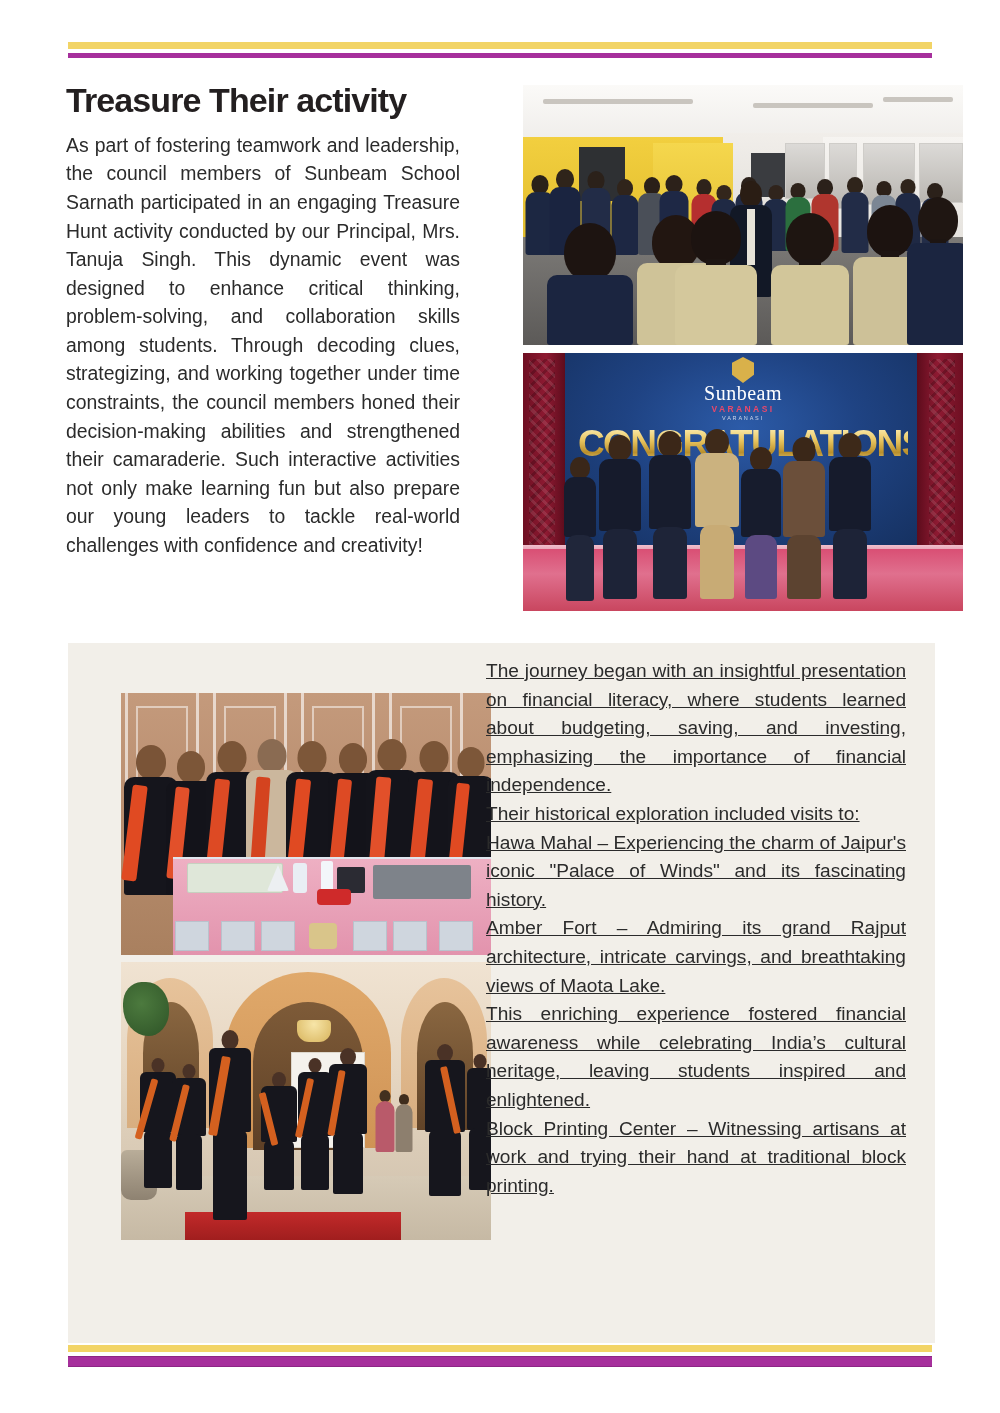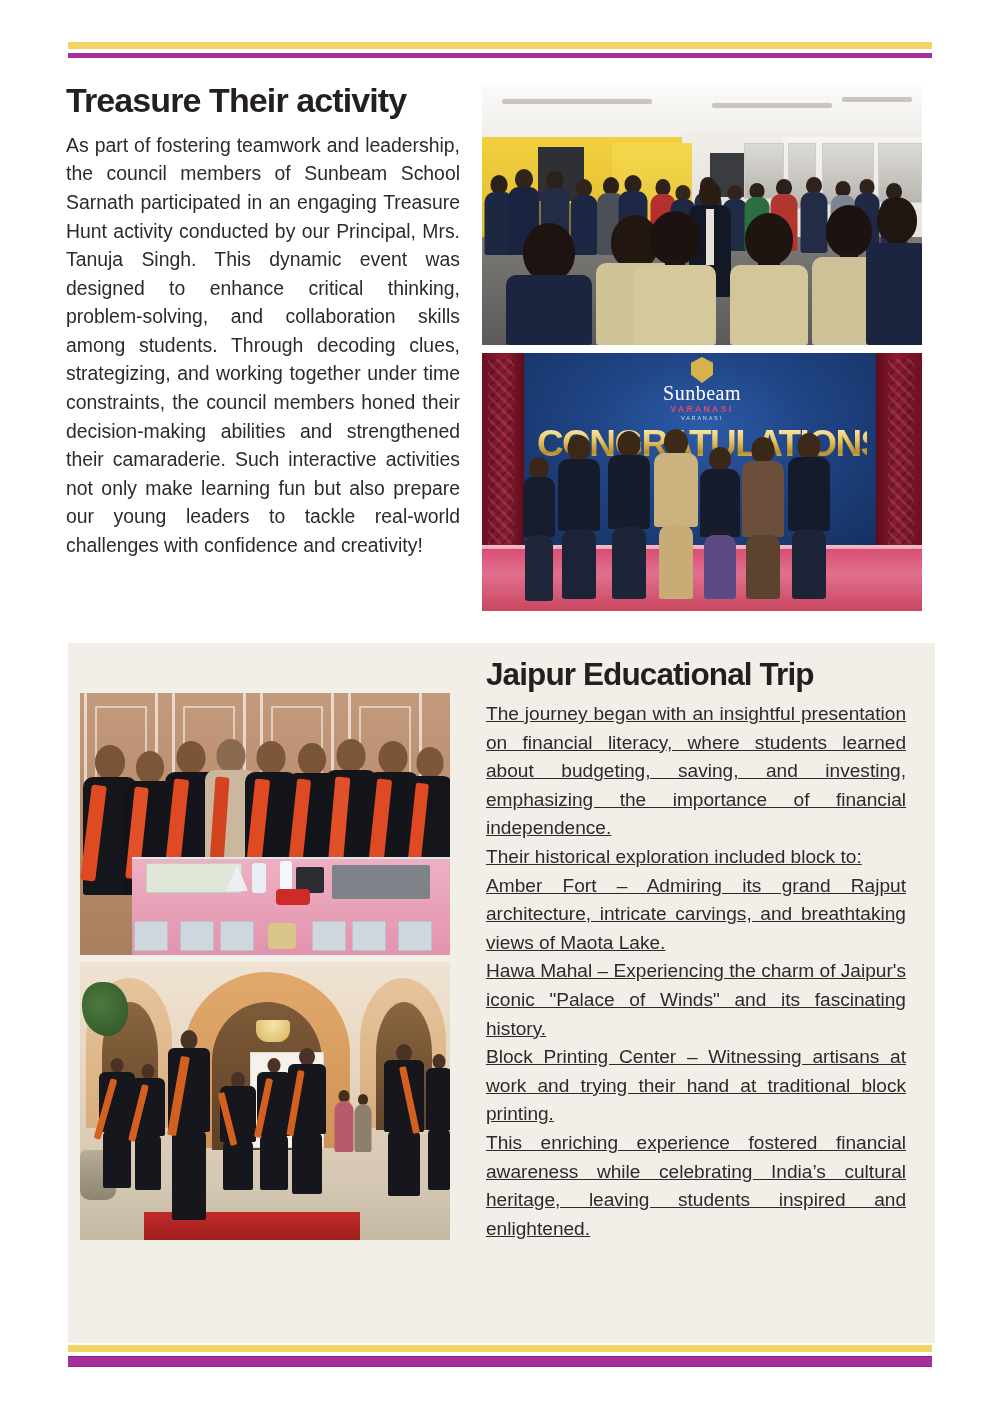--- a/index.html
+++ b/index.html
@@ -74,20 +74,21 @@
 
   .s1-photos {
     position: absolute;
     left: 482px; top: 85px;
     width: 440px;
   }
   .photo {
     position: relative;
     overflow: hidden;
     background: #ddd;
+    margin-left: 41px;
   }
   .photo-1 { width: 440px; height: 260px; margin-bottom: 8px; }
   .photo-2 { width: 440px; height: 258px; }
 
   
   .cream-panel {
     position: absolute;
     left: 68px; top: 643px;
     width: 867px; height: 700px;
     background: #f2efe9;
@@ -679,24 +680,23 @@
         <div class="body" style="top:11px; width:19px; height:51px; background:#b95a6a;"></div>
       </div>
       <div class="fig" style="left:274px; top:132px; width:18px; height:58px;">
         <div class="head" style="top:0; width:10px; height:11px; background:#3f2d1d;"></div>
         <div class="body" style="top:10px; width:17px; height:48px; background:#8d7f6e;"></div>
       </div>
     </div>
   </div>
 
   <div class="s2-text">
-    <h1 class="heading s2-heading">Jaipur Educational Trip</h1>
     <div class="body-text s2-body">
       <p>The journey began with an insightful presentation on financial literacy, where students learned about budgeting, saving, and investing, emphasizing the importance of financial independence.</p>
-      <p>Their historical exploration included block to:</p>
+      <p>Their historical exploration included visits to:</p>
+      <p>Hawa Mahal – Experiencing the charm of Jaipur's iconic "Palace of Winds" and its fascinating history.</p>
       <p>Amber Fort – Admiring its grand Rajput architecture, intricate carvings, and breathtaking views of Maota Lake.</p>
-      <p>Hawa Mahal – Experiencing the charm of Jaipur's iconic "Palace of Winds" and its fascinating history.</p>
+      <p>This enriching experience fostered financial awareness while celebrating India’s cultural heritage, leaving students inspired and enlightened.</p>
       <p>Block Printing Center – Witnessing artisans at work and trying their hand at traditional block printing.</p>
-      <p>This enriching experience fostered financial awareness while celebrating India’s cultural heritage, leaving students inspired and enlightened.</p>
     </div>
   </div>
 
 </div>
 
 </body></html>

